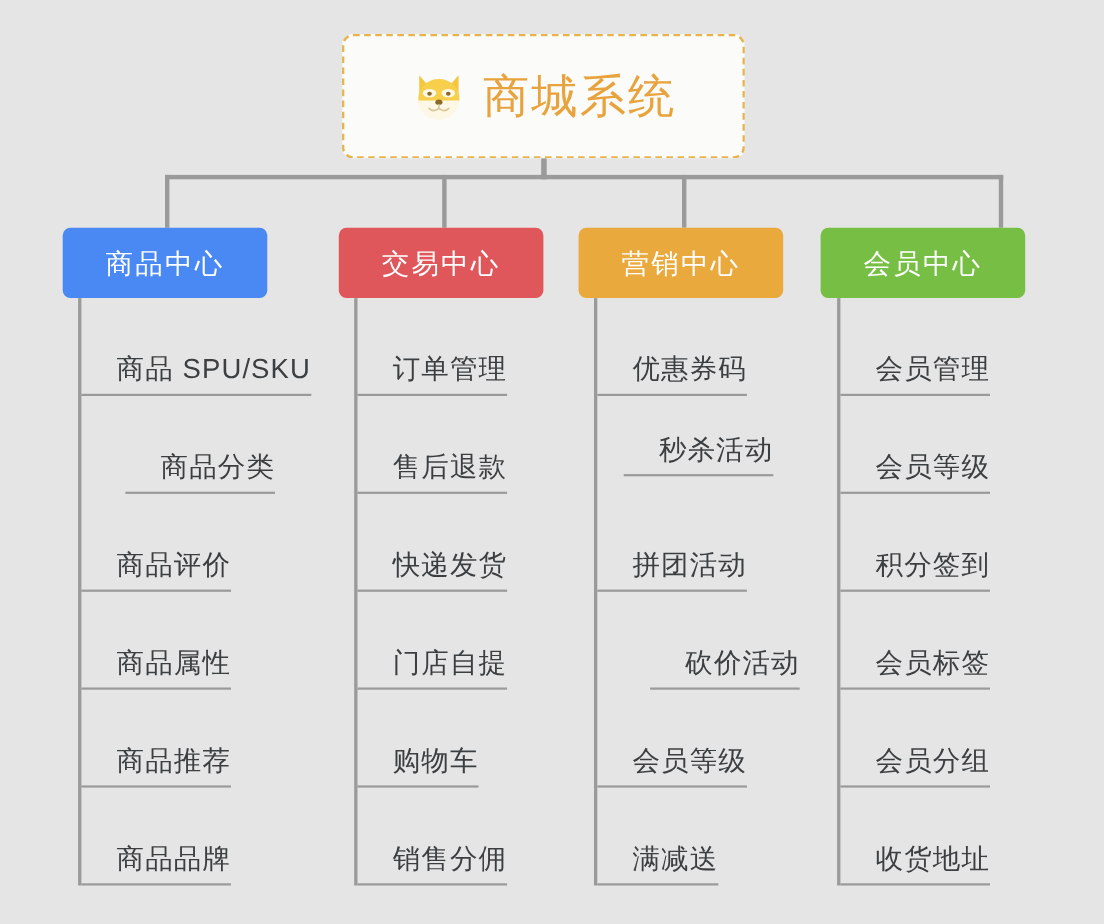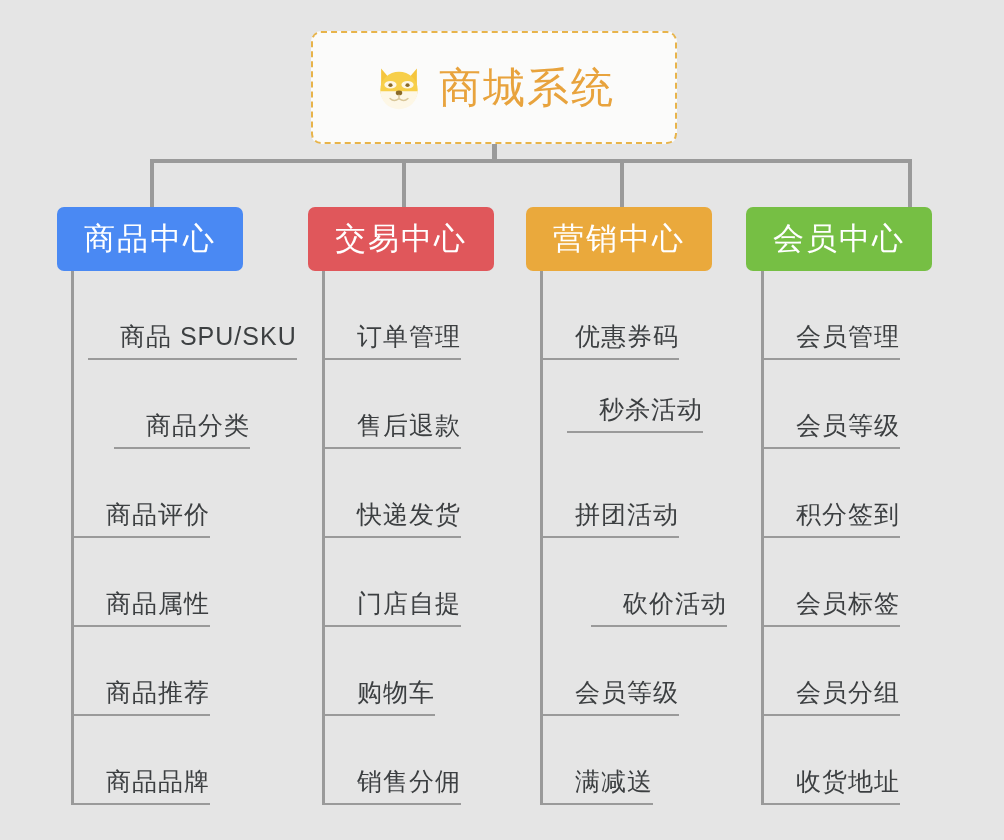--- a/index.html
+++ b/index.html
@@ -63,21 +63,21 @@
   .cat-box {
     position: absolute;
     top: 207px;
     height: 64px;
     box-sizing: border-box;
     border-radius: 7px;
     display: flex;
     align-items: center;
     justify-content: center;
     color: #ffffff;
-    font-size: 31px;
+    font-size: 25px;
     letter-spacing: 2px;
     white-space: nowrap;
   }
 
   
   .leaf-col {
     position: absolute;
     top: 271px;
   }
   .leaf-spine {
@@ -144,21 +144,21 @@
   </div>
   <div class="cat-box" style="left: 526px; width: 186px; background: rgb(234, 169, 60);">
     <span>营销中心</span>
   </div>
   <div class="cat-box" style="left: 746px; width: 186px; background: rgb(118, 191, 68);">
     <span>会员中心</span>
   </div>
 
   <div class="leaf-col" style="left:71px;">
     <div class="leaf-spine" style="height:534px;"></div>
-    <div class="leaf-item" style="top:0px;margin-left:14px;">
+    <div class="leaf-item" style="top:0px;">
         <span class="leaf-label">商品 SPU/SKU</span>
       </div>
     <div class="leaf-item" style="top:89px;margin-left:40px;">
         <span class="leaf-label">商品分类</span>
       </div>
     <div class="leaf-item" style="top:178px;">
         <span class="leaf-label">商品评价</span>
       </div>
     <div class="leaf-item" style="top:267px;">
         <span class="leaf-label">商品属性</span>

